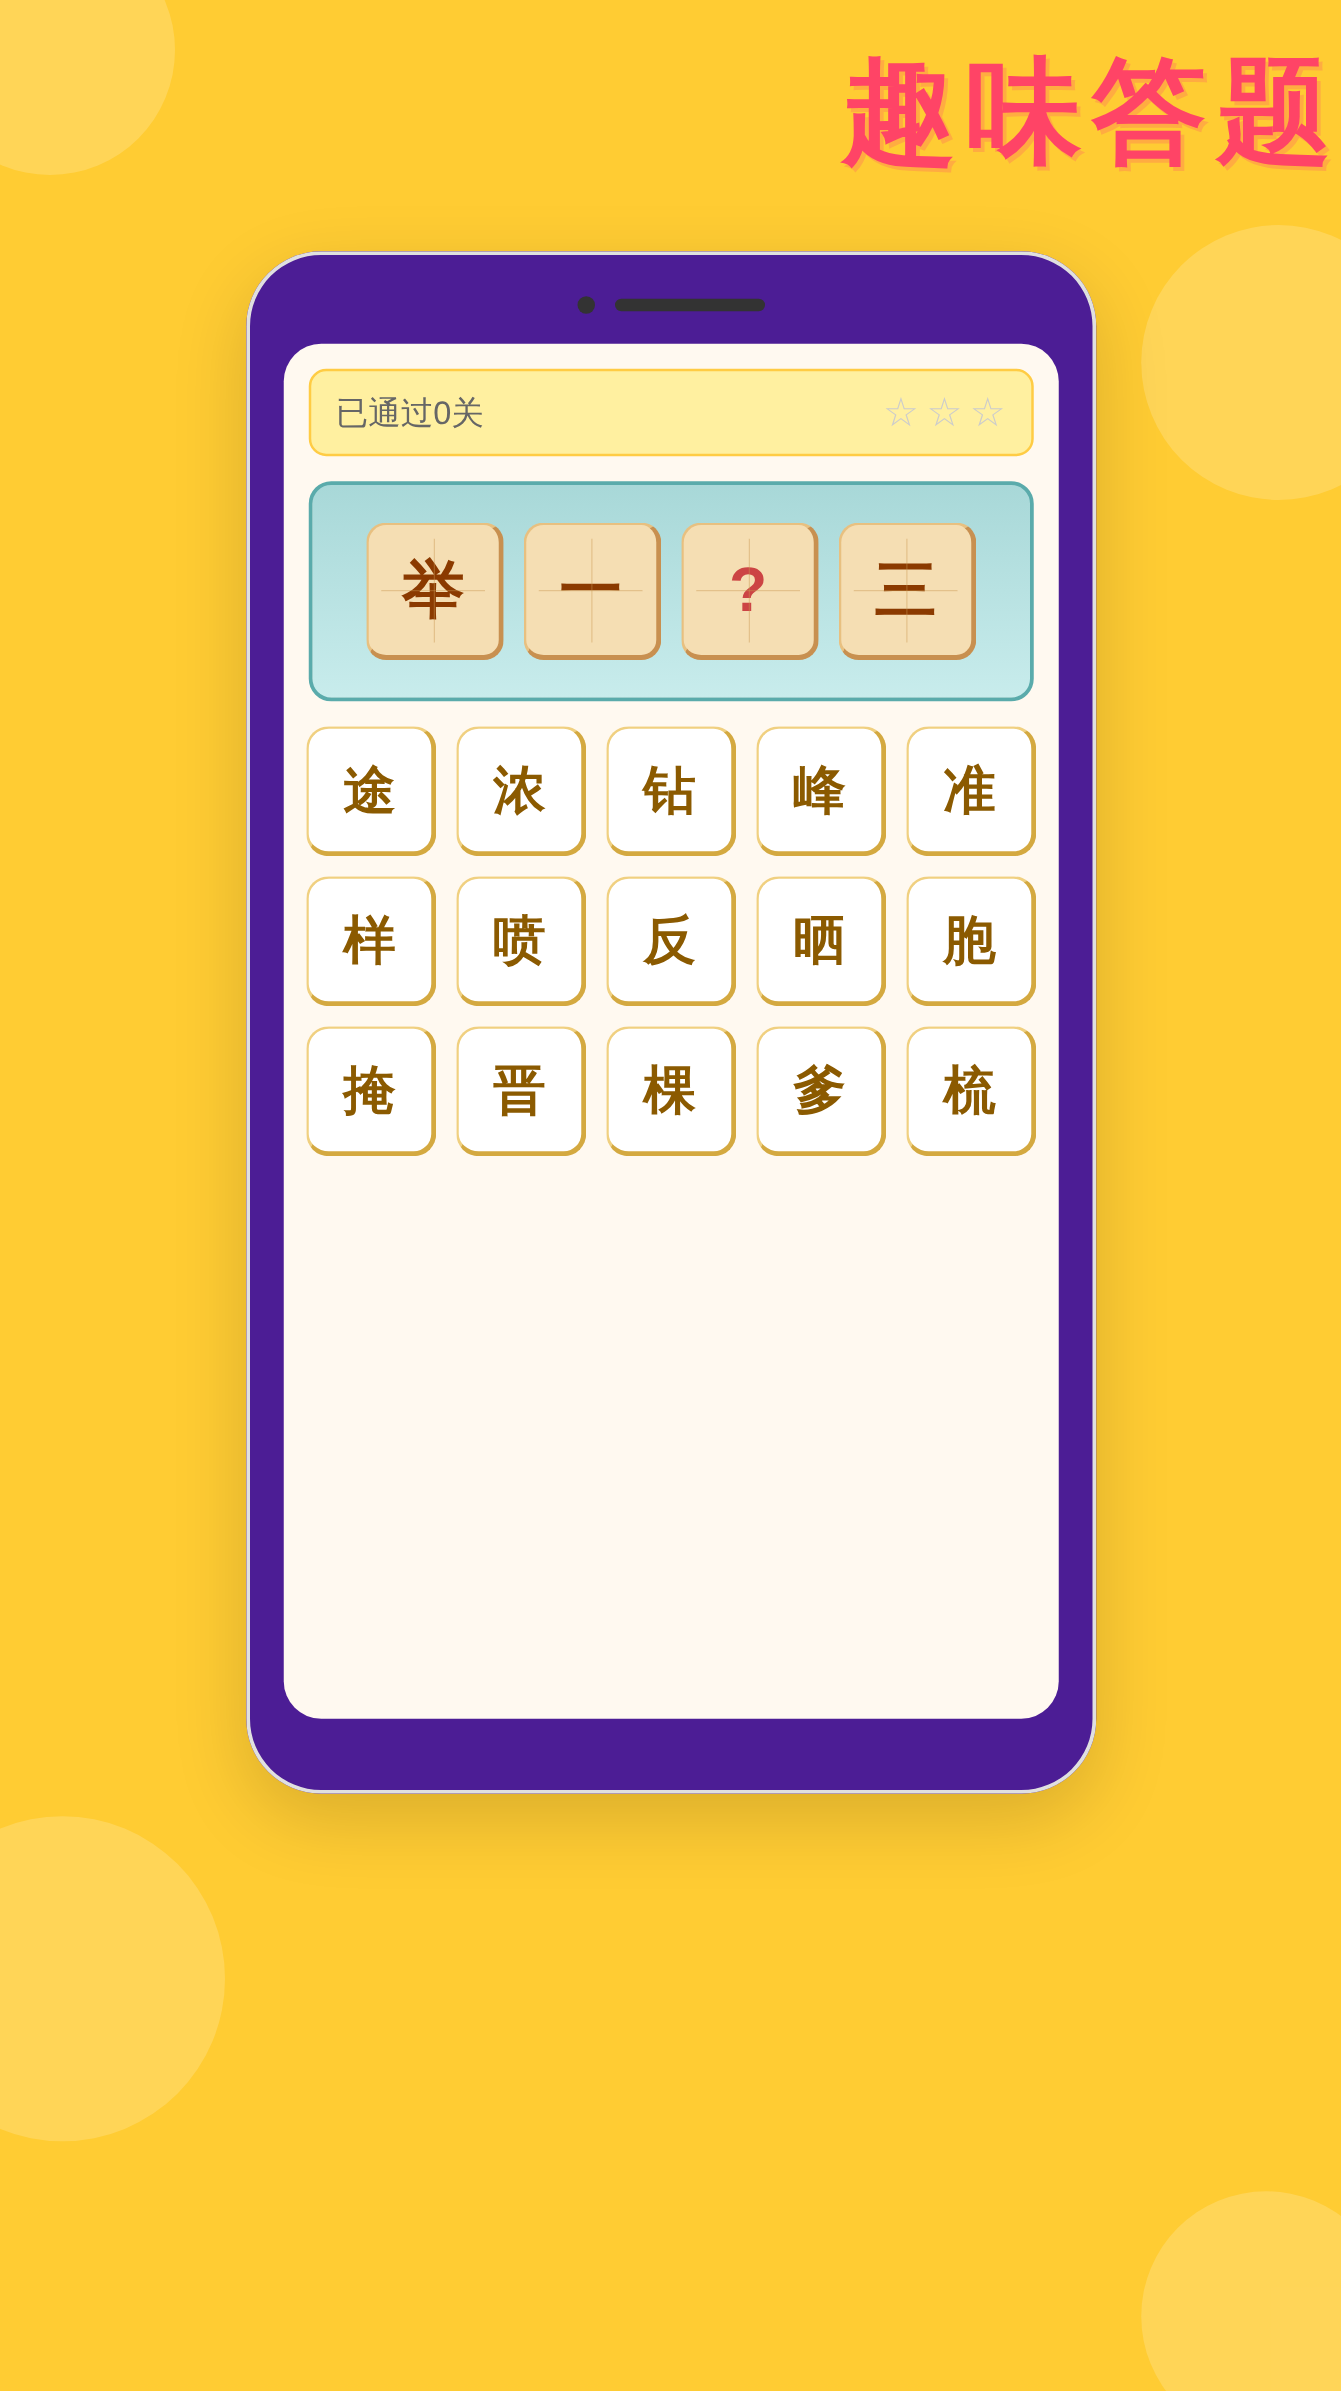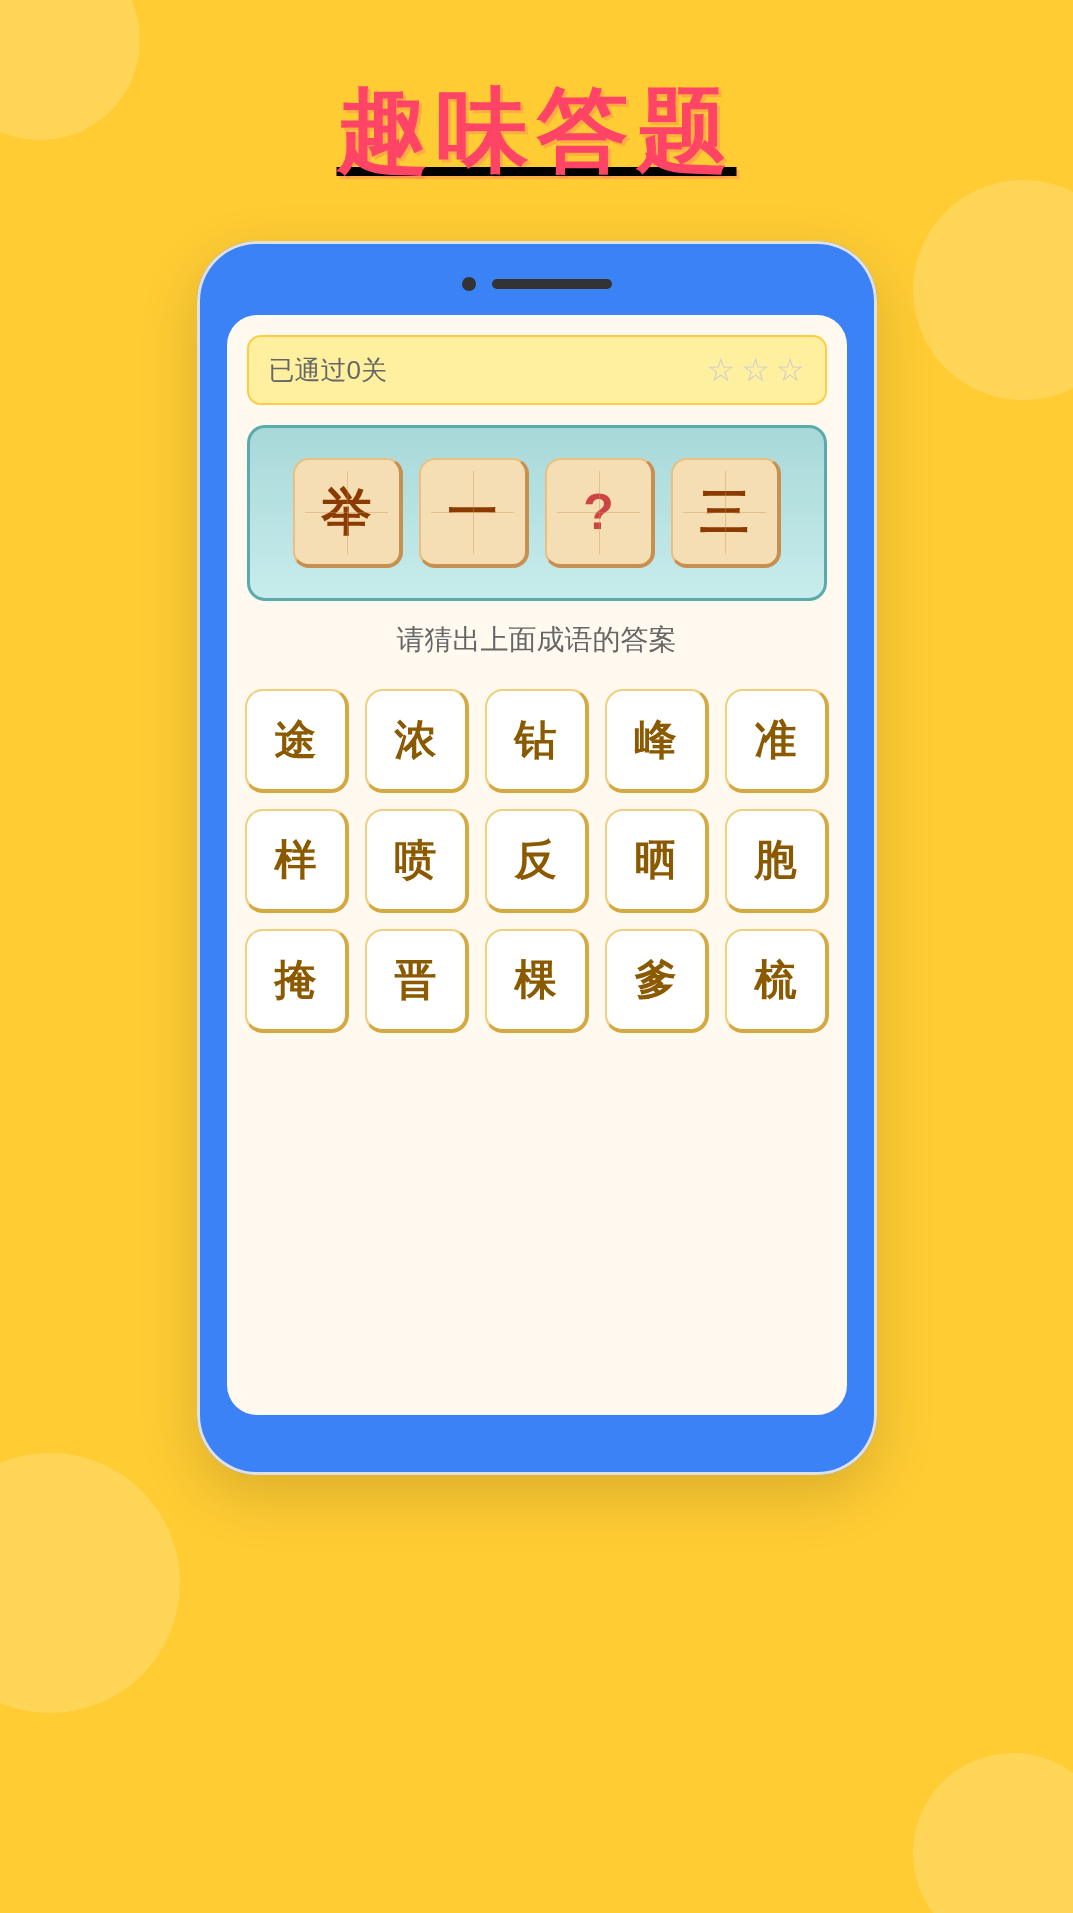--- a/index.html
+++ b/index.html
@@ -48,23 +48,22 @@
       border-radius: 50%;
       background: rgba(255,255,255,0.18);
       bottom: -40px;
       right: -40px;
     }
 
     
     .title-section {
       position: relative;
       z-index: 10;
-      text-align: center;
-      padding-top: 80px;
-      text-decoration: underline;
+      text-align: right;
+      padding-top: 40px;
     }
     .main-title {
       font-size: 92px;
       font-weight: 900;
       color: #FF4466;
       letter-spacing: 8px;
       text-shadow: 3px 3px 0px rgba(255,100,100,0.3);
       line-height: 1.1;
     }
     .sub-title {
@@ -78,21 +77,21 @@
     
     .phone-container {
       position: relative;
       z-index: 10;
       display: flex;
       justify-content: center;
       margin-top: 60px;
     }
     .phone-mockup {
       width: 680px;
-      background: #3b82f6;
+      background: #4c1d95;
       border-radius: 60px;
       padding: 30px 30px 60px 30px;
       box-shadow: 0 20px 60px rgba(0,0,0,0.15), inset 0 0 0 3px #E0E0E0;
       position: relative;
     }
 
     
     .phone-top-bar {
       display: flex;
       align-items: center;
@@ -267,21 +266,20 @@
         </div>
       </div>
 
       <div class="puzzle-area">
         <div class="puzzle-tile">举</div>
         <div class="puzzle-tile">一</div>
         <div class="puzzle-tile question">?</div>
         <div class="puzzle-tile">三</div>
       </div>
 
-      <div class="hint-text">请猜出上面成语的答案</div>
 
       <div class="answer-grid">
         <div class="answer-row">
           <div class="answer-btn">途</div>
           <div class="answer-btn">浓</div>
           <div class="answer-btn">钻</div>
           <div class="answer-btn">峰</div>
           <div class="answer-btn">准</div>
         </div>
         <div class="answer-row">

